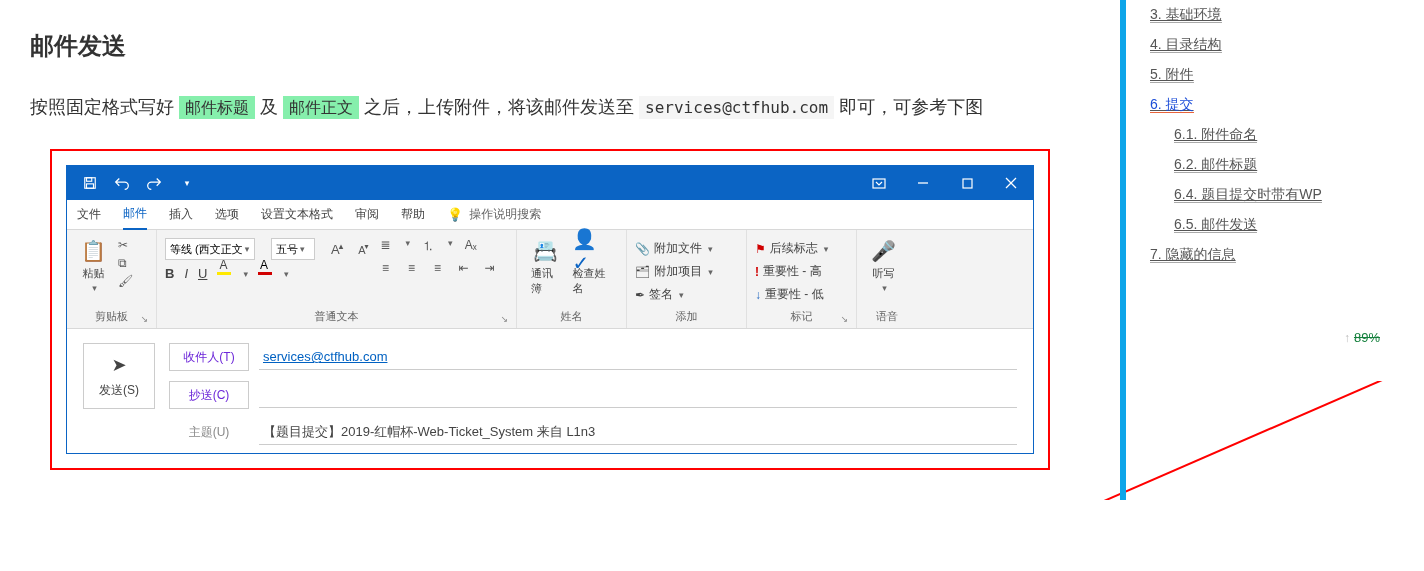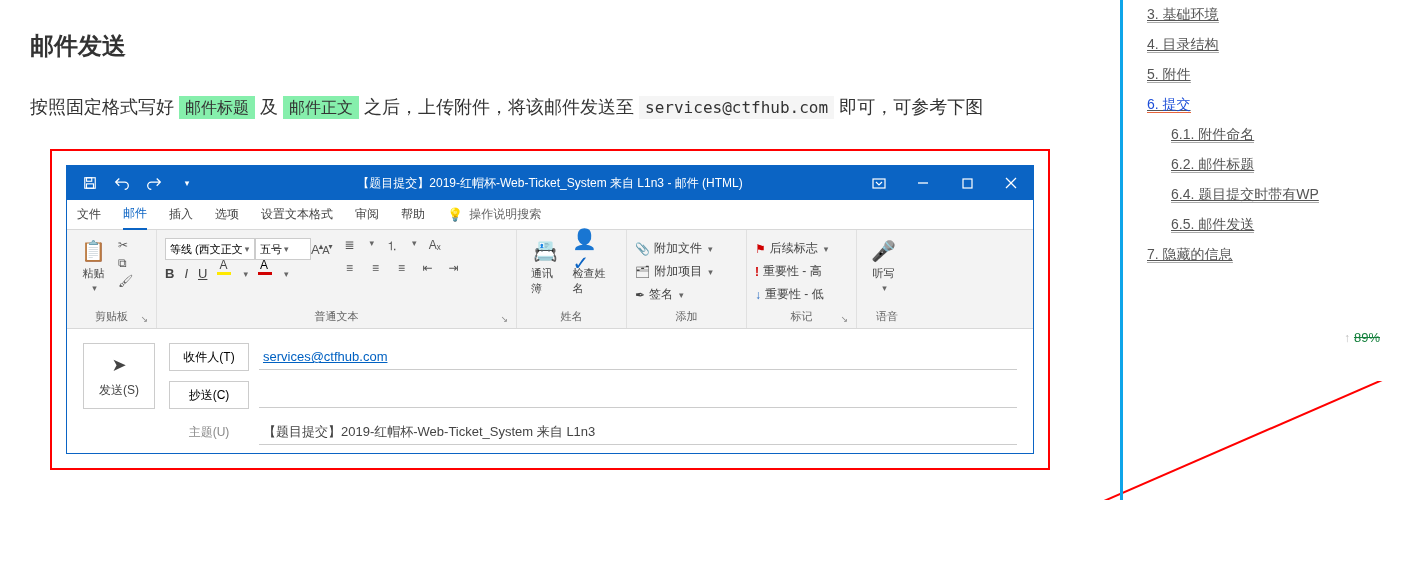--- a/index.html
+++ b/index.html
@@ -1,18 +1,18 @@
 <!DOCTYPE html>
 <html><head>
 <meta charset="utf-8">
 <style>
   * { box-sizing: border-box; margin: 0; padding: 0; }
   body { font-family: -apple-system, "Segoe UI", "Microsoft YaHei", sans-serif; background: #fff; display: flex; }
   .main { flex: 1; padding: 0 30px 30px 30px; max-width: 1120px; }
-  .side { width: 280px; border-left: 3px solid #0ea5e9; padding: 0 0 0 0; position: relative; }
+  .side { width: 280px; border-left: 6px solid #0ea5e9; padding: 0 0 0 0; position: relative; }
 
   h2 { font-size: 24px; font-weight: 700; color: #333; margin: 30px 0 24px; }
   .para { font-size: 18px; color: #333; line-height: 2.4; }
   .code-like { background: #86efac; padding: 2px 6px; font-family: Consolas, monospace; font-size: 16px; }
   .emailaddr { background: #f5f5f5; padding: 2px 6px; font-family: Consolas, monospace; font-size: 16px; }
 
   .figure { border: 2px solid #f00; margin: 20px 0 0 20px; padding: 14px; width: 1000px; position: relative; }
   .arrow-wrap { position: absolute; top: 230px; left: 1040px; pointer-events: none; }
 
   
@@ -33,23 +33,23 @@
   .ol-ribbon { background: #f3f3f3; border-bottom: 1px solid #d8d8d8; display: flex; font-size: 11px; }
   .rgroup { border-right: 1px solid #e0e0e0; padding: 4px 8px 0; display: flex; flex-direction: column; }
   .rgroup-body { flex: 1; display: flex; align-items: flex-start; padding-top: 4px; }
   .rgroup-label { text-align: center; color: #666; font-size: 11px; padding: 4px 0 4px; position: relative; }
   .rgroup-label .dlg { position: absolute; right: 0; bottom: 4px; font-size: 9px; color: #888; }
 
   .clip-big { display: flex; flex-direction: column; align-items: center; margin-right: 6px; }
   .clip-icons { display: flex; flex-direction: column; gap: 4px; font-size: 12px; color: #555; }
 
   .font-block { display: flex; flex-direction: column; gap: 6px; }
-  .font-row1 { display: flex; align-items: center; gap: 0; }
+  .font-row1 { display: flex; align-items: center; gap: 16px; }
   .font-name { border: 1px solid #ccc; background: #fff; height: 22px; display: inline-flex; align-items: center; padding: 0 4px; font-size: 11px; width: 90px; }
-  .font-size { border: 1px solid #ccc; background: #fff; height: 22px; display: inline-flex; align-items: center; padding: 0 4px; font-size: 11px; width: 56px; }
+  .font-size { border: 1px solid #ccc; background: #fff; height: 22px; display: inline-flex; align-items: center; padding: 0 4px; font-size: 11px; width: 44px; }
   .aa { font-size: 13px; letter-spacing: -1px; color: #555; }
   .font-row2 { display: flex; align-items: center; gap: 10px; font-size: 13px; color: #444; }
   .b { font-weight: bold; }
   .i { font-style: italic; }
   .u { text-decoration: underline; }
   .hl { display: inline-block; width: 14px; height: 3px; background: #ffe900; position: relative; }
   .hl::before { content: "A"; position: absolute; top: -14px; left: 2px; font-size: 12px; }
   .fc { display: inline-block; width: 14px; height: 3px; background: #d00000; position: relative; }
   .fc::before { content: "A"; position: absolute; top: -14px; left: 2px; font-size: 12px; color: #000; }
 
@@ -64,21 +64,21 @@
   .line-item { display: flex; align-items: center; gap: 4px; font-size: 12px; color: #444; padding: 2px 0; }
   .flag-red { color: #d00000; }
   .excl-red { color: #d00000; font-weight: bold; }
   .arrow-blue { color: #2a6cc2; }
 
   .ol-body { background: #fff; padding: 14px 16px 8px; display: flex; gap: 14px; }
   .send-box { border: 1px solid #ccc; width: 72px; height: 66px; display: flex; flex-direction: column; align-items: center; justify-content: center; gap: 6px; font-size: 12px; color: #444; }
   .send-icon { font-size: 18px; color: #444; }
   .fields { flex: 1; display: flex; flex-direction: column; gap: 10px; }
   .frow { display: flex; align-items: center; gap: 10px; }
-  .fbtn { border: 1px solid #ccc; background: #fff; font-size: 12px; height: 28px; width: 80px; display: flex; align-items: center; justify-content: center; color: #000000; }
+  .fbtn { border: 1px solid #ccc; background: #fff; font-size: 12px; height: 28px; width: 80px; display: flex; align-items: center; justify-content: center; color: #6d28d9; }
   .finput { flex: 1; border-bottom: 1px solid #ccc; height: 26px; font-size: 13px; color: #0061c2; text-decoration: underline; display: flex; align-items: center; padding: 0 4px; }
   .finput.noline { text-decoration: none; color: #444; }
   .subj-label { width: 80px; font-size: 12px; color: #888; text-align: center; }
   .cut { color: #bbb; align-items: center; }
 
   
   .toc { list-style: none; padding: 0 10px 0 24px; font-size: 14px; color: #555; }
   .toc li { padding: 6px 0; }
   .toc .sub { padding-left: 24px; }
   .toc a { color: #555; text-decoration: none; border-bottom: 1px solid transparent; }
@@ -123,21 +123,20 @@
           </div>
           <div class="ol-qbtn">
             <svg width="18" height="18" viewBox="0 0 20 20" fill="none" stroke="#fff" stroke-width="1.4">
                 <path d="M13 5 L17 9 L13 13 M17 9 H7 A4 4 0 0 0 7 17"></path>
               </svg>
           </div>
           <div class="ol-qbtn">
               <span class="chev" style="color:#fff">▾</span>
             </div>
         </div>
-        <div class="ol-title-text">【题目提交】2019-红帽杯-Web-Ticket_System 来自 L1n3  -  邮件 (HTML)</div>
         <div class="ol-winbtns">
           <div class="ol-winbtn">
             <svg width="14" height="14" viewBox="0 0 14 14" fill="none" stroke="#fff" stroke-width="1.2">
                 <rect x="1" y="3" width="12" height="9"></rect>
                 <path d="M4 6 L7 9 L10 6"></path>
               </svg>
           </div>
           <div class="ol-winbtn">
               <svg width="12" height="12" stroke="#fff" stroke-width="1.3">
                 <line x1="1" y1="6" x2="11" y2="6"></line>

